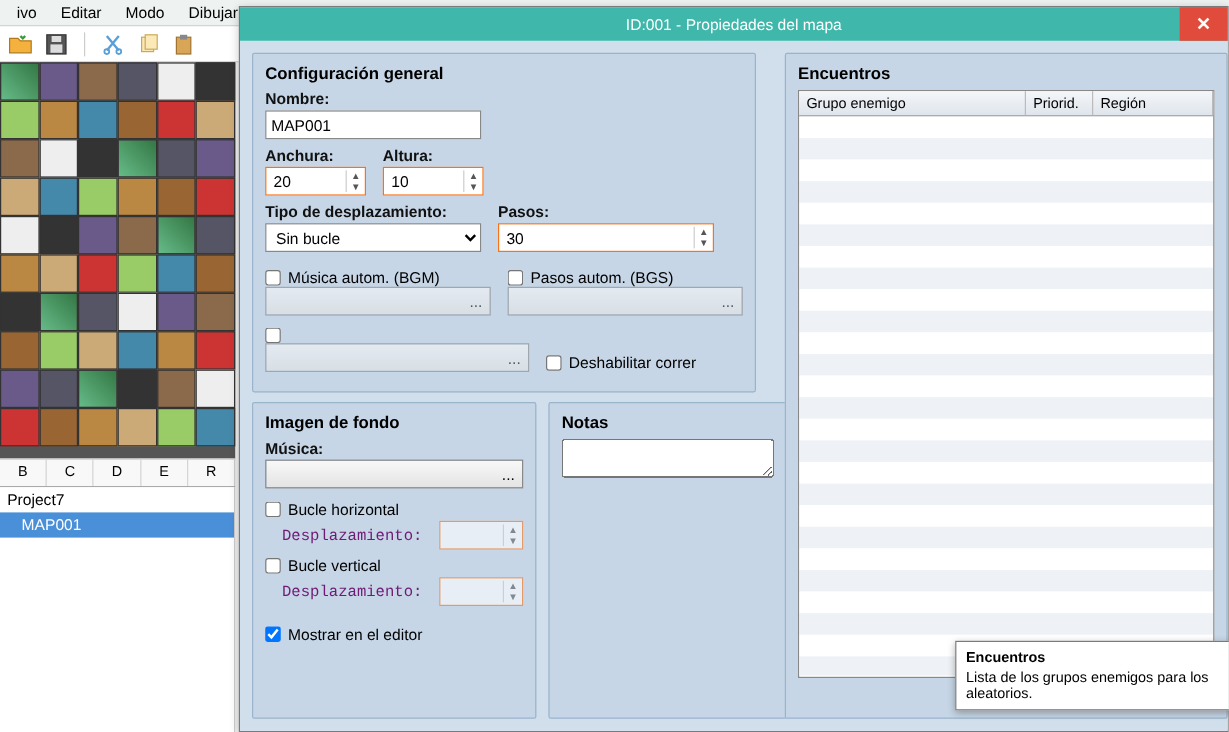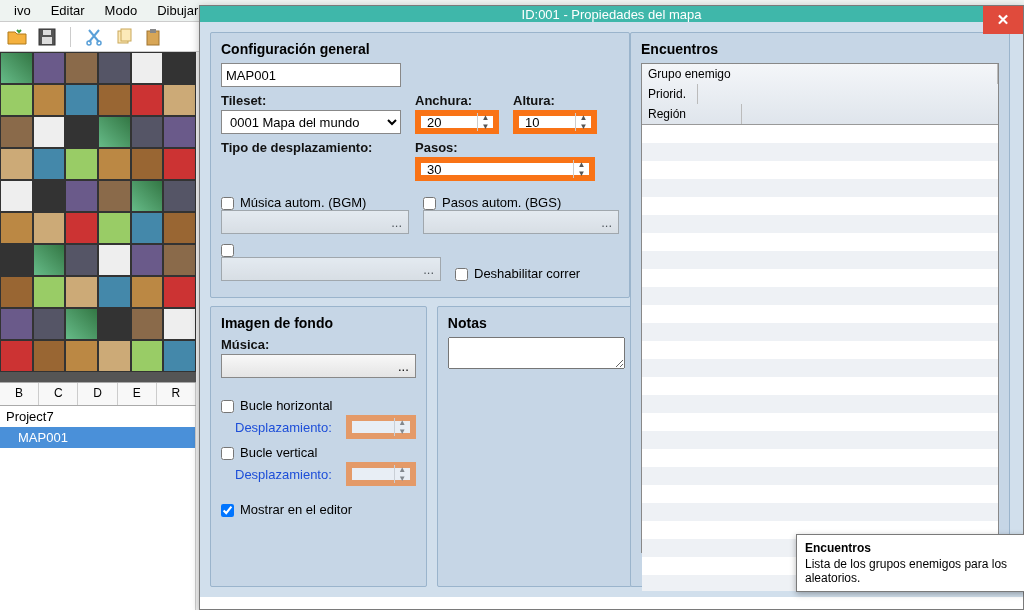--- a/index.html
+++ b/index.html
@@ -23,60 +23,60 @@
 .tileset-tabs { position:absolute; top:382px; left:0; width:196px; height:24px; background:#eee; display:flex; border-top:1px solid #aaa; border-bottom:1px solid #aaa; }
 .tileset-tabs span { flex:1; text-align:center; font-size:12px; padding:3px 0; border-right:1px solid #ccc; background:#f8f8f8; }
 
 
 .tree { position:absolute; top:406px; left:0; width:196px; height:204px; background:#fff; border-right:1px solid #ccc; font-size:13px; }
 .tree .proj { padding:3px 6px; }
 .tree .map { padding:3px 6px 3px 18px; background:#4a90d9; color:#fff; }
 
 
 .dialog { position:absolute; left:199px; top:5px; width:825px; height:605px; background:#fff; border:1px solid #7a7a7a; box-shadow:0 2px 8px rgba(0,0,0,0.25); }
-.titlebar { height:16px; background:#3fb7aa; color:#fff; display:flex; align-items:center; justify-content:center; font-size:13px; position:relative; }
+.titlebar { height:28px; background:#3fb7aa; color:#fff; display:flex; align-items:center; justify-content:center; font-size:13px; position:relative; }
 .titlebar .close { position:absolute; right:0; top:0; width:40px; height:28px; background:#e04b3c; color:#fff; display:flex; align-items:center; justify-content:center; font-size:15px; font-weight:bold; }
 
-.dialog-body { display:flex; gap:0; padding:10px 0 10px 10px; height:calc(100% - 28px); background:#d1dfec; }
+.dialog-body { display:flex; gap:24px; padding:10px 0 10px 10px; height:calc(100% - 28px); background:#d1dfec; }
 
 .leftcol { width:420px; display:flex; flex-direction:column; gap:8px; }
 .rightcol { width:380px; display:flex; flex-direction:column; }
 
 fieldset.panel { border:1px solid #9ab4cc; background:#c6d6e6; padding:8px 10px 10px 10px; border-radius:2px; }
 .panel > .panel-title { font-weight:bold; font-size:14px; margin-bottom:6px; }
 
 .row { display:flex; gap:14px; margin-bottom:6px; }
 .field { display:flex; flex-direction:column; gap:2px; }
 .label { font-size:13px; font-weight:bold; color:#111; }
 input[type=text], select { height:24px; border:1px solid #888; background:#fff; font-size:13px; padding:0 4px; }
 
-.spinner { display:flex; align-items:center; height:24px; border:6px solid #f97316; background:#fff; }
+.spinner { display:flex; align-items:center; height:24px; border:1px solid #f97316; background:#fff; }
 .spinner span { flex:1; padding:0 6px; font-size:13px; }
 .spinner .arrows { width:16px; display:flex; flex-direction:column; font-size:8px; text-align:center; color:#555; border-left:1px solid #ccc; }
 
-.check-row { display:flex; align-items:flex-end; gap:6px; font-size:13px; margin-top:4px; }
+.check-row { display:flex; align-items:center; gap:6px; font-size:13px; margin-top:4px; }
 .ellipsis-btn { width:100%; height:24px; border:1px solid #888; background:linear-gradient(#f8f8f8,#e4e4e4); text-align:right; padding:0 6px; font-size:13px; }
 .ellipsis-btn.disabled { opacity:0.6; }
 
 .bottomrow { display:flex; gap:10px; flex:1; }
 .imgpanel { width:220px; }
 .notespanel { flex:1; }
 
 .enc-table { border:1px solid #888; background:#fff; height:490px; }
-.enc-head { display:flex; background:linear-gradient(#f4f6f9,#dfe5ec); border-bottom:1px solid #999; font-size:12px;flex-direction:column; }
+.enc-head { display:flex; background:linear-gradient(#f4f6f9,#dfe5ec); border-bottom:1px solid #999; font-size:12px; }
 .enc-head span { padding:3px 6px; border-right:1px solid #bbb; }
 .enc-head .c1 { flex:1; }
 .enc-head .c2 { width:56px; }
 .enc-head .c3 { width:100px; }
 .enc-rows { height:calc(100% - 22px); overflow:hidden; }
 .enc-rows div { height:18px; }
 .enc-rows div:nth-child(odd){ background:#fff; }
 .enc-rows div:nth-child(even){ background:#eef1f5; }
 
-.sub-label { font-size:13px; color:#1d4ed8; padding-left:14px; }
+.sub-label { font-size:13px; color:#701a75; padding-left:14px;font-family:Liberation Mono, monospace; }
 
 
 .tooltip { position:absolute; right:-2px; bottom:18px; width:230px; background:#fff; border:1px solid #7a7a7a; padding:6px 8px; font-size:12px; box-shadow:0 2px 6px rgba(0,0,0,0.3); }
 .tooltip .tt-title { font-weight:bold; margin-bottom:2px; }
 
 
 .t1{background:linear-gradient(45deg,#6b8,#374);} .t2{background:#6a5a8a;} .t3{background:#8a6a4a;} .t4{background:#556;}
 .t5{background:#eee;} .t6{background:#333;} .t7{background:#9c6;} .t8{background:#b84;}
 .t9{background:#48a;} .t10{background:#963;} .t11{background:#c33;} .t12{background:#ca7;}
 </style>
@@ -213,28 +213,25 @@
       <span>✕</span>
     </div>
   </div>
   <div class="dialog-body">
     <div class="leftcol">
 
       <fieldset class="panel">
         <div class="panel-title">Configuración general</div>
         <div class="row">
           <div class="field" style="width:180px">
+            <span class="label">Nombre:</span>
             <input type="text" value="MAP001" style="">
           </div>
         </div>
         <div class="row">
-          <div class="field" style="width:180px">
-            <span class="label">Tileset:</span>
-            <select><option>0001 Mapa del mundo</option></select>
-          </div>
           <div class="field" style="width:84px">
             <span class="label">Anchura:</span>
             <div class="spinner">
                 <span>20</span>
                 <div class="arrows">
                   <div>▲</div>
                   <div>▼</div>
                 </div>
               </div>
           </div>
@@ -245,20 +242,21 @@
                 <div class="arrows">
                   <div>▲</div>
                   <div>▼</div>
                 </div>
               </div>
           </div>
         </div>
         <div class="row">
           <div class="field" style="width:180px">
             <span class="label">Tipo de desplazamiento:</span>
+            <select><option>Sin bucle</option></select>
           </div>
           <div class="field" style="width:180px">
             <span class="label">Pasos:</span>
             <div class="spinner">
                 <span>30</span>
                 <div class="arrows">
                   <div>▲</div>
                   <div>▼</div>
                 </div>
               </div>
@@ -294,21 +292,21 @@
         </div>
       </fieldset>
 
       <div class="bottomrow">
         <fieldset class="panel imgpanel">
           <div class="panel-title">Imagen de fondo</div>
           <div class="field">
             <span class="label">Música:</span>
             <button class="ellipsis-btn">...</button>
           </div>
-          <div class="check-row" style="margin-top:20px">
+          <div class="check-row" style="margin-top:10px">
               <input type="checkbox" style="">
               <span>Bucle horizontal</span>
             </div>
           <div class="row" style="align-items:center;margin-top:2px">
             <span class="sub-label">Desplazamiento:</span>
             <div class="spinner" style="width:70px;margin-left:auto;opacity:.6">
                 <span></span>
                 <div class="arrows">
                   <div>▲</div>
                   <div>▼</div>

